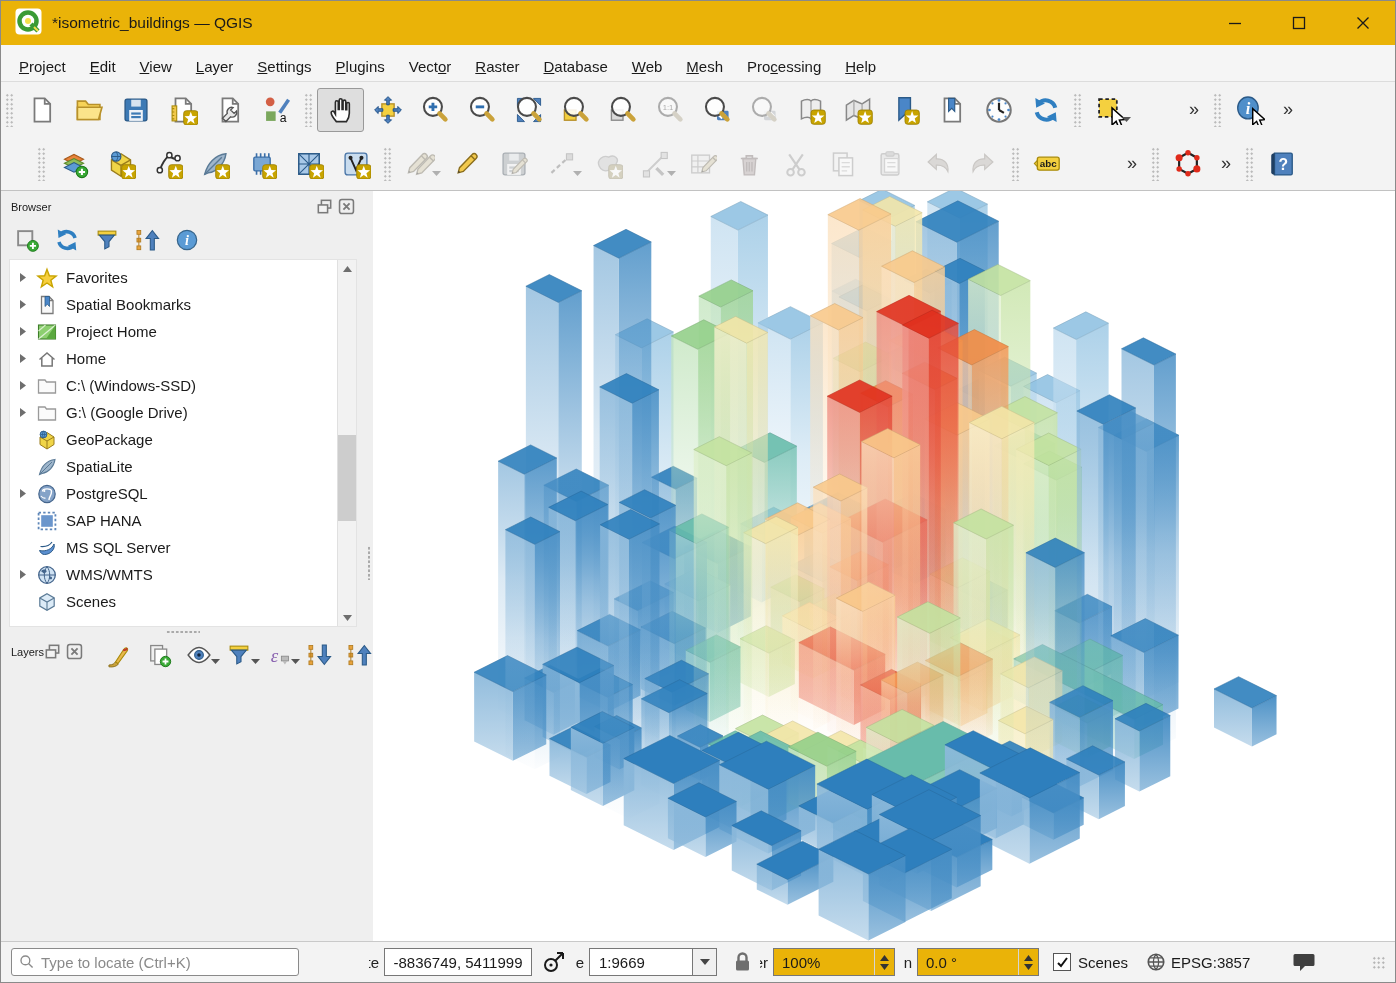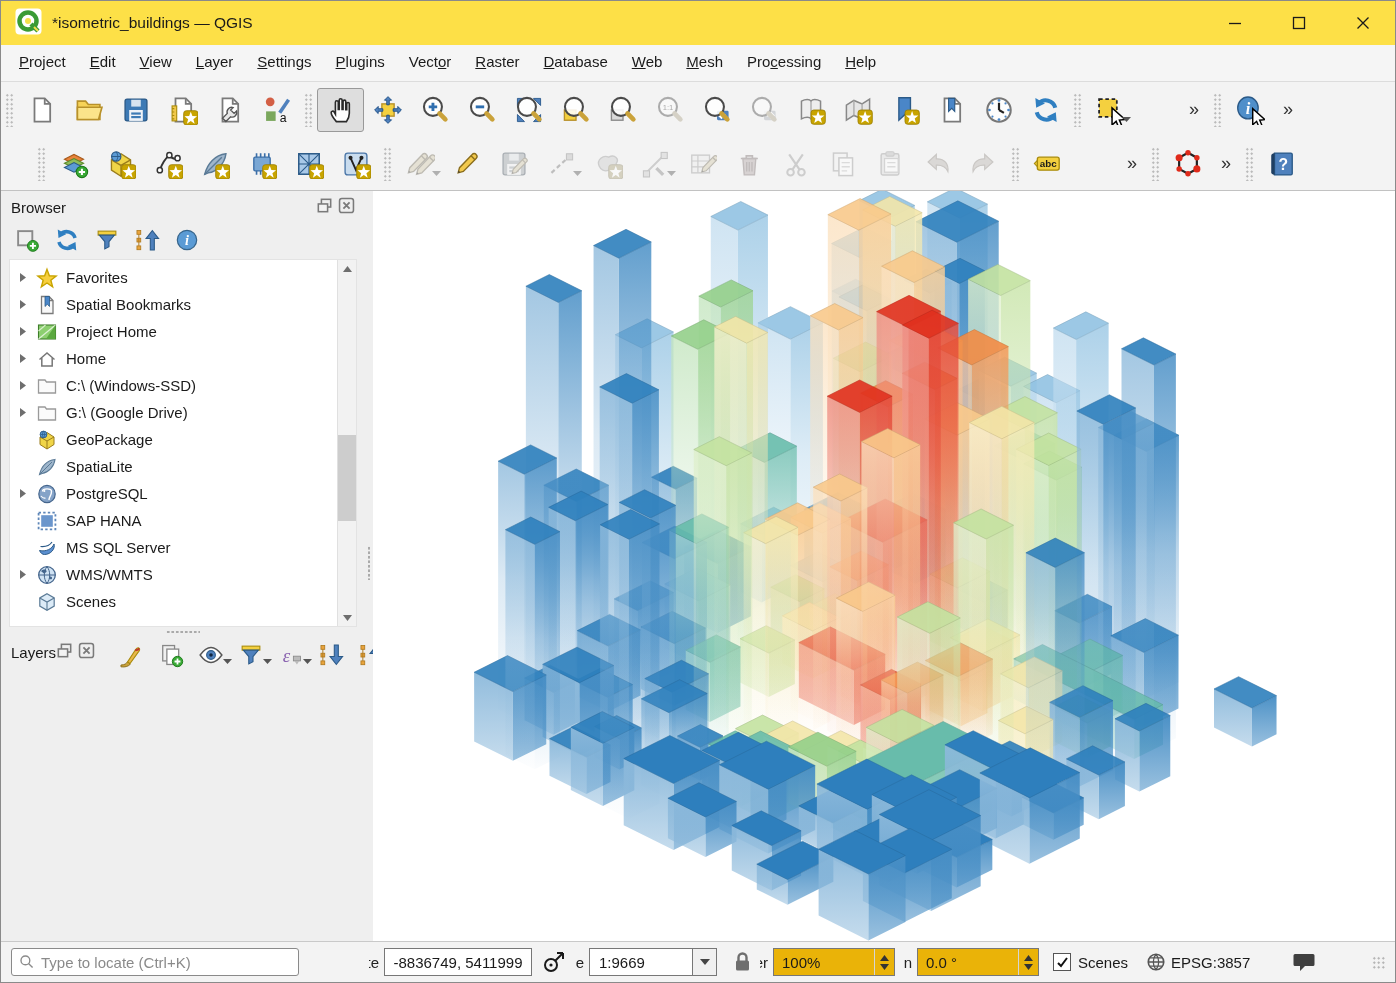--- a/index.html
+++ b/index.html
@@ -1,35 +1,35 @@
 <!DOCTYPE html>
 <html><head>
 <meta charset="utf-8">
 <style>
 *{box-sizing:border-box;margin:0;padding:0;}
 html,body{width:1396px;height:983px;}
 body{font-family:"Liberation Sans",sans-serif;background:#fff;color:#1a1a1a;}
 .win{width:1396px;height:983px;border:1px solid #8a8a8a;display:flex;flex-direction:column;background:#f3f3f3;overflow:hidden;}
-.titlebar{height:44px;display:flex;align-items:center;padding-left:14px;background:#fde047;flex:none;}
+.titlebar{height:44px;display:flex;align-items:center;padding-left:14px;background:#eab308;flex:none;}
 .title-text{font-size:15.5px;margin-left:10px;}
 .win-controls{margin-left:auto;display:flex;height:100%;}
 .wbtn{width:64px;height:100%;display:flex;align-items:center;justify-content:center;}
-.menubar{height:37px;display:flex;align-items:flex-start;padding:2px 0 0 6px;background:#f5f5f5;border-bottom:1px solid #dcdcdc;flex:none;}
+.menubar{height:37px;display:flex;align-items:flex-end;padding:2px 0 0 6px;background:#f5f5f5;border-bottom:1px solid #dcdcdc;flex:none;}
 .menu-item{padding:6px 12px;font-size:15px;}
 .toolbar{height:55px;display:flex;align-items:center;background:#f3f3f3;flex:none;}
 .toolbar.t2{border-bottom:1px solid #c2c2c2;height:54px;padding-left:32px;}
 .tbtn{width:47px;height:44px;display:flex;align-items:center;justify-content:center;position:relative;border-radius:3px;flex:none;border:1px solid transparent;}
 .tbtn.pressed{background:#dedede;border:1px solid #999;}
 .tbtn.disabled{opacity:.42;filter:grayscale(.75);}
 .tbtn .caret{position:absolute;right:1px;bottom:5px;}
 .handle{width:9px;height:34px;margin:0 4px;background-image:radial-gradient(#b5b5b5 1.1px,transparent 1.2px);background-size:4.5px 4.5px;flex:none;}
 .chev{font-size:18px;color:#333;padding:0 10px;flex:none;}
 .main{flex:1;display:flex;background:#efefef;min-height:0;}
 .dock{width:364px;display:flex;flex-direction:column;flex:none;}
-.panel-h{height:30px;display:flex;align-items:center;padding:2px 10px 0 10px;font-size:15px;}
+.panel-h{height:30px;display:flex;align-items:center;padding:2px 10px 0 10px;font-size:11px;}
 .ph-btns{margin-left:auto;display:flex;gap:5px;}
 .ptb{height:38px;display:flex;align-items:center;padding-left:12px;gap:13px;}
 .ptb .pbtn{width:27px;height:27px;display:flex;align-items:center;justify-content:center;position:relative;}
 .ptb .pbtn .caret{position:absolute;right:-8px;bottom:1px;}
 .browser-panel{height:436px;display:flex;flex-direction:column;flex:none;}
 .treewrap{flex:1;margin:0 8px;background:#fff;border:1px solid #e3e3e3;display:flex;min-height:0;}
 .tree{flex:1;padding-top:4px;overflow:hidden;}
 .trow{height:27px;display:flex;align-items:center;font-size:15px;}
 .texp{width:26px;display:flex;justify-content:center;flex:none;}
 .ticon{width:22px;height:22px;margin-right:8px;flex:none;}

